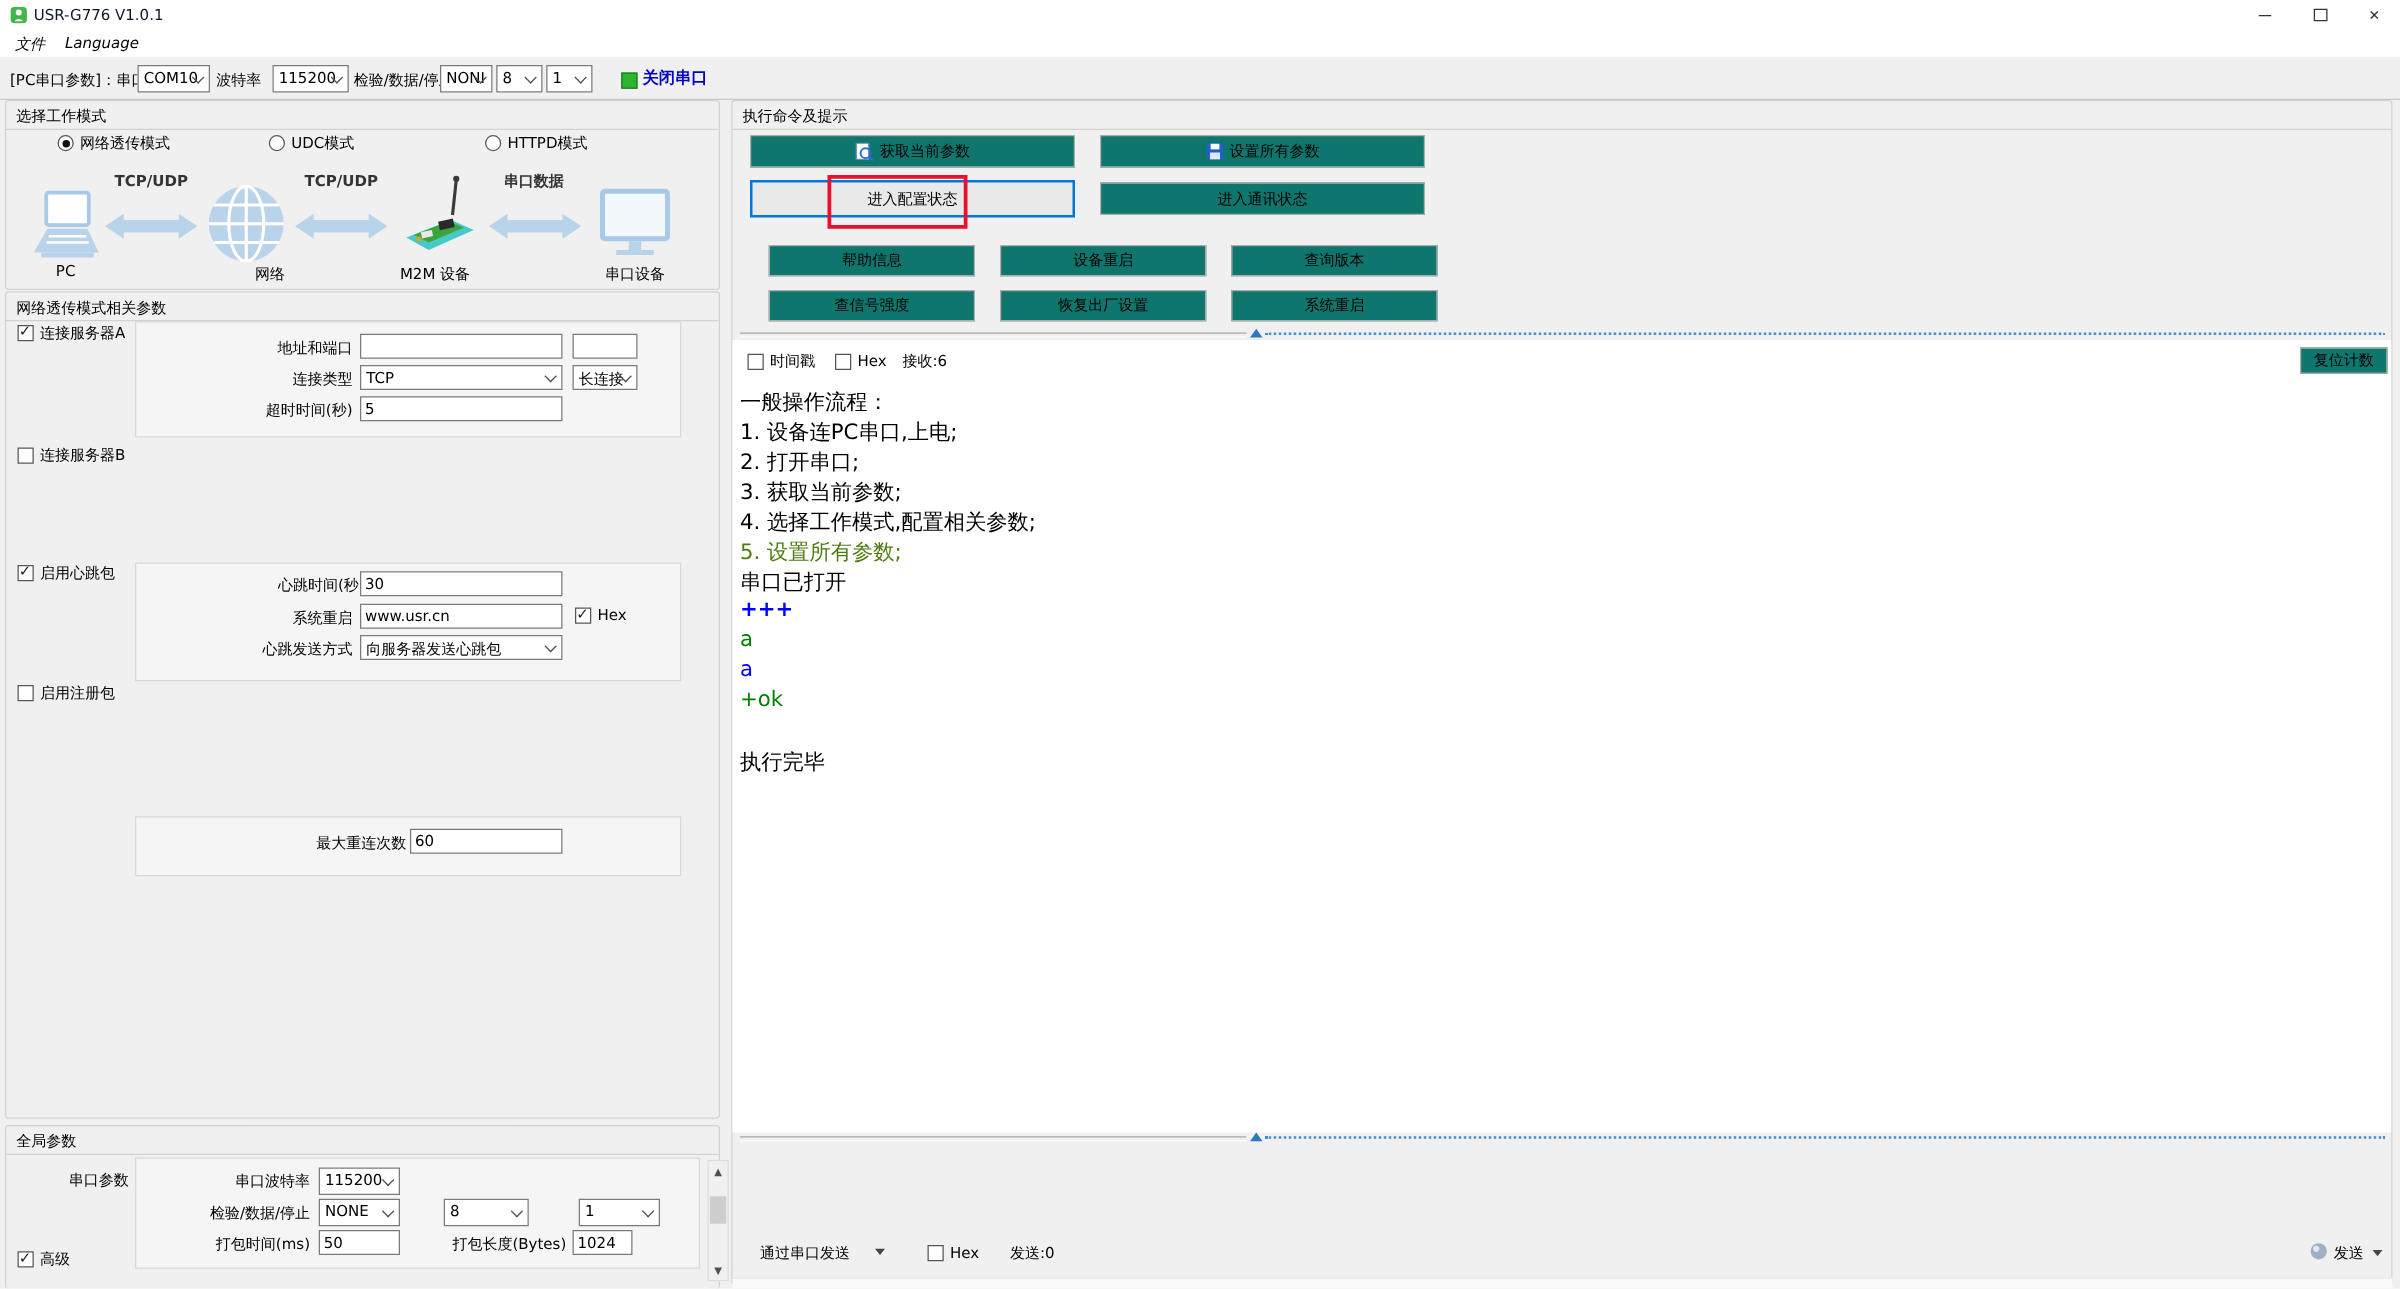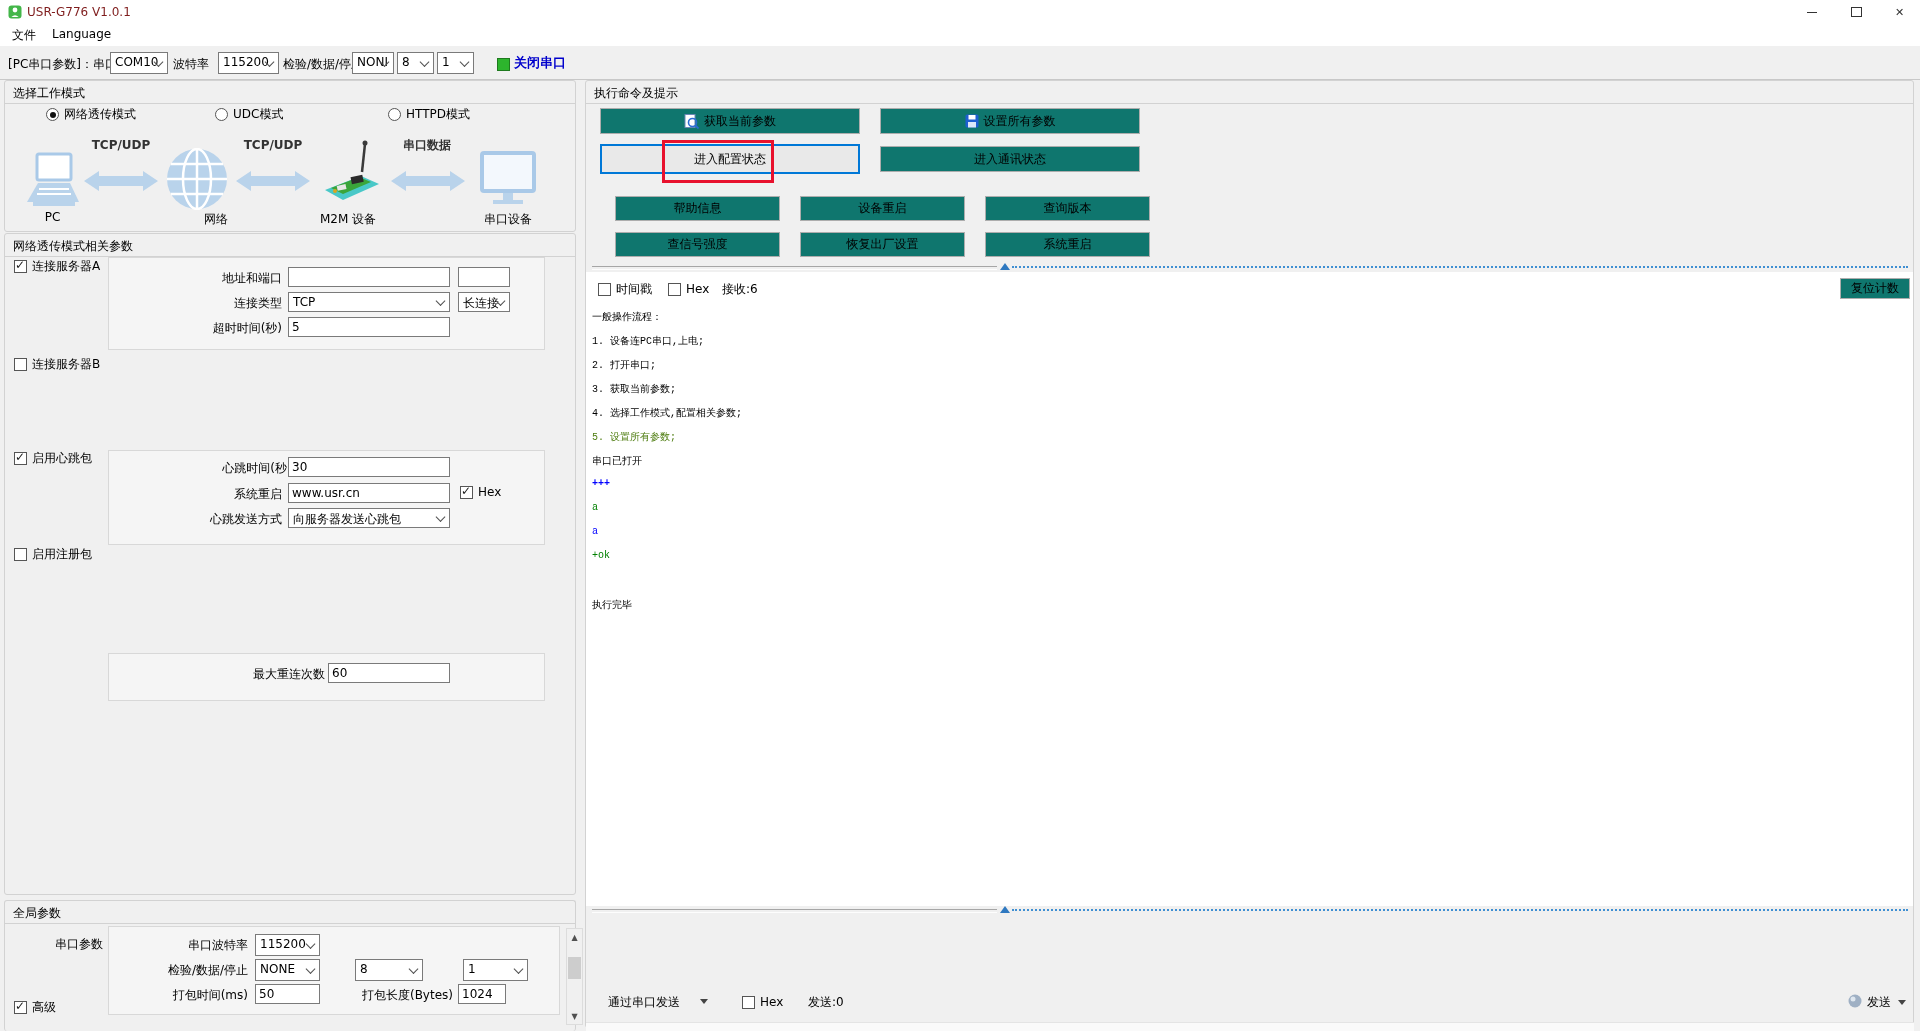--- a/index.html
+++ b/index.html
@@ -2,39 +2,39 @@
 <html><head>
 <meta charset="utf-8">
 <style>
   html,body{margin:0;padding:0;}
   body{font-family:"DejaVu Sans","Liberation Sans",sans-serif;}
   #stage{position:relative;width:1920px;height:1031px;background:#f0f0f0;overflow:hidden;font-size:12px;color:#000;}
   .abs{position:absolute;}
   .lbl{position:absolute;white-space:nowrap;line-height:15px;}
   .rlbl{position:absolute;white-space:nowrap;text-align:right;line-height:15px;}
   .titlebar{position:absolute;left:0;top:0;width:1920px;height:24px;background:#ffffff;}
-  .title-text{position:absolute;left:27px;top:5px;color:#7f1d1d;font-size:12px;white-space:nowrap;}
+  .title-text{position:absolute;left:27px;top:5px;color:#0f172a;font-size:12px;white-space:nowrap;}
   .winbtn{position:absolute;top:0;height:24px;width:45px;display:flex;align-items:center;justify-content:center;color:#333;}
-  .menubar{position:absolute;left:0;top:24px;width:1920px;height:22px;background:#ffffff;}
+  .menubar{position:absolute;left:0;top:24px;width:1920px;height:22px;background:#ffffff;font-style:italic;}
   .menuitem{position:absolute;top:3px;white-space:nowrap;}
   .toolbar{position:absolute;left:0;top:46px;width:1920px;height:33px;background:#f0f0f0;border-bottom:1px solid #c8c8c8;}
   .group{position:absolute;border:1px solid #d2d2d2;border-radius:3px;background:#f0f0f0;box-sizing:border-box;}
   .ghead{position:absolute;left:0;top:0;right:0;height:22px;border-bottom:1px solid #d2d2d2;}
   .ghead span{position:absolute;left:8px;top:4px;white-space:nowrap;}
   .panel{position:absolute;background:#f5f5f5;border:1px solid #d8d8d8;box-sizing:border-box;}
   .input{position:absolute;border:1px solid #7a7a7a;background:#fff;font:12px "DejaVu Sans","Liberation Sans",sans-serif;padding:0 3px;box-sizing:border-box;outline:none;}
   .combo{position:absolute;border:1px solid #7a7a7a;background:#fff;box-sizing:border-box;padding:2px 16px 0 4px;overflow:hidden;white-space:nowrap;}
   .chev{position:absolute;right:5px;top:45%;width:6px;height:6px;border-right:1.5px solid #505050;border-bottom:1.5px solid #505050;transform:translateY(-50%) rotate(45deg);}
   .btn{position:absolute;background:#0f766e;border:1px solid #adadad;box-sizing:border-box;display:flex;align-items:center;justify-content:center;white-space:nowrap;gap:5px;}
   .btn-focus{border:2px solid #0078d7;background:#e9e9e9;}
   .cb{position:absolute;width:13px;height:13px;background:#fff;border:1px solid #555;box-sizing:border-box;}
   .cb.checked::after{content:"✓";position:absolute;left:0px;top:-3px;font-size:12px;font-weight:bold;color:#1a1a1a;}
   .radio{position:absolute;width:13px;height:13px;border:1px solid #555;border-radius:50%;background:#fff;box-sizing:border-box;}
   .radio.checked::after{content:"";position:absolute;left:2.5px;top:2.5px;width:6px;height:6px;border-radius:50%;background:#111;}
-  .loglines div{position:absolute;white-space:nowrap;font-size:10px;font-family:Liberation Mono, monospace;}
+  .loglines div{position:absolute;white-space:nowrap;font-size:17px;}
   .splitter{position:absolute;height:9px;}
   .sp-groove{position:absolute;left:2px;width:405px;top:3px;height:2px;border-top:1px solid #a6a6a6;border-bottom:1px solid #fdfdfd;}
   .sp-dots{position:absolute;left:422px;right:2px;top:3px;height:0;border-top:2px dotted #3f8fd2;}
   .sp-thumb{position:absolute;left:410px;top:0px;width:0;height:0;border-left:5px solid transparent;border-right:5px solid transparent;border-bottom:7px solid #2e78c0;}
   .vscroll{position:absolute;background:#f0f0f0;border:1px solid #dcdcdc;box-sizing:border-box;}
   .sarr{position:absolute;left:0;width:15px;height:16px;display:flex;align-items:center;justify-content:center;font-size:8px;color:#505050;}
   .sthumb{position:absolute;left:1px;width:13px;background:#cdcdcd;}
   .whitebg{position:absolute;background:#ffffff;}
   .redbox{position:absolute;border:3px solid #e8112d;background:transparent;}
 </style>

